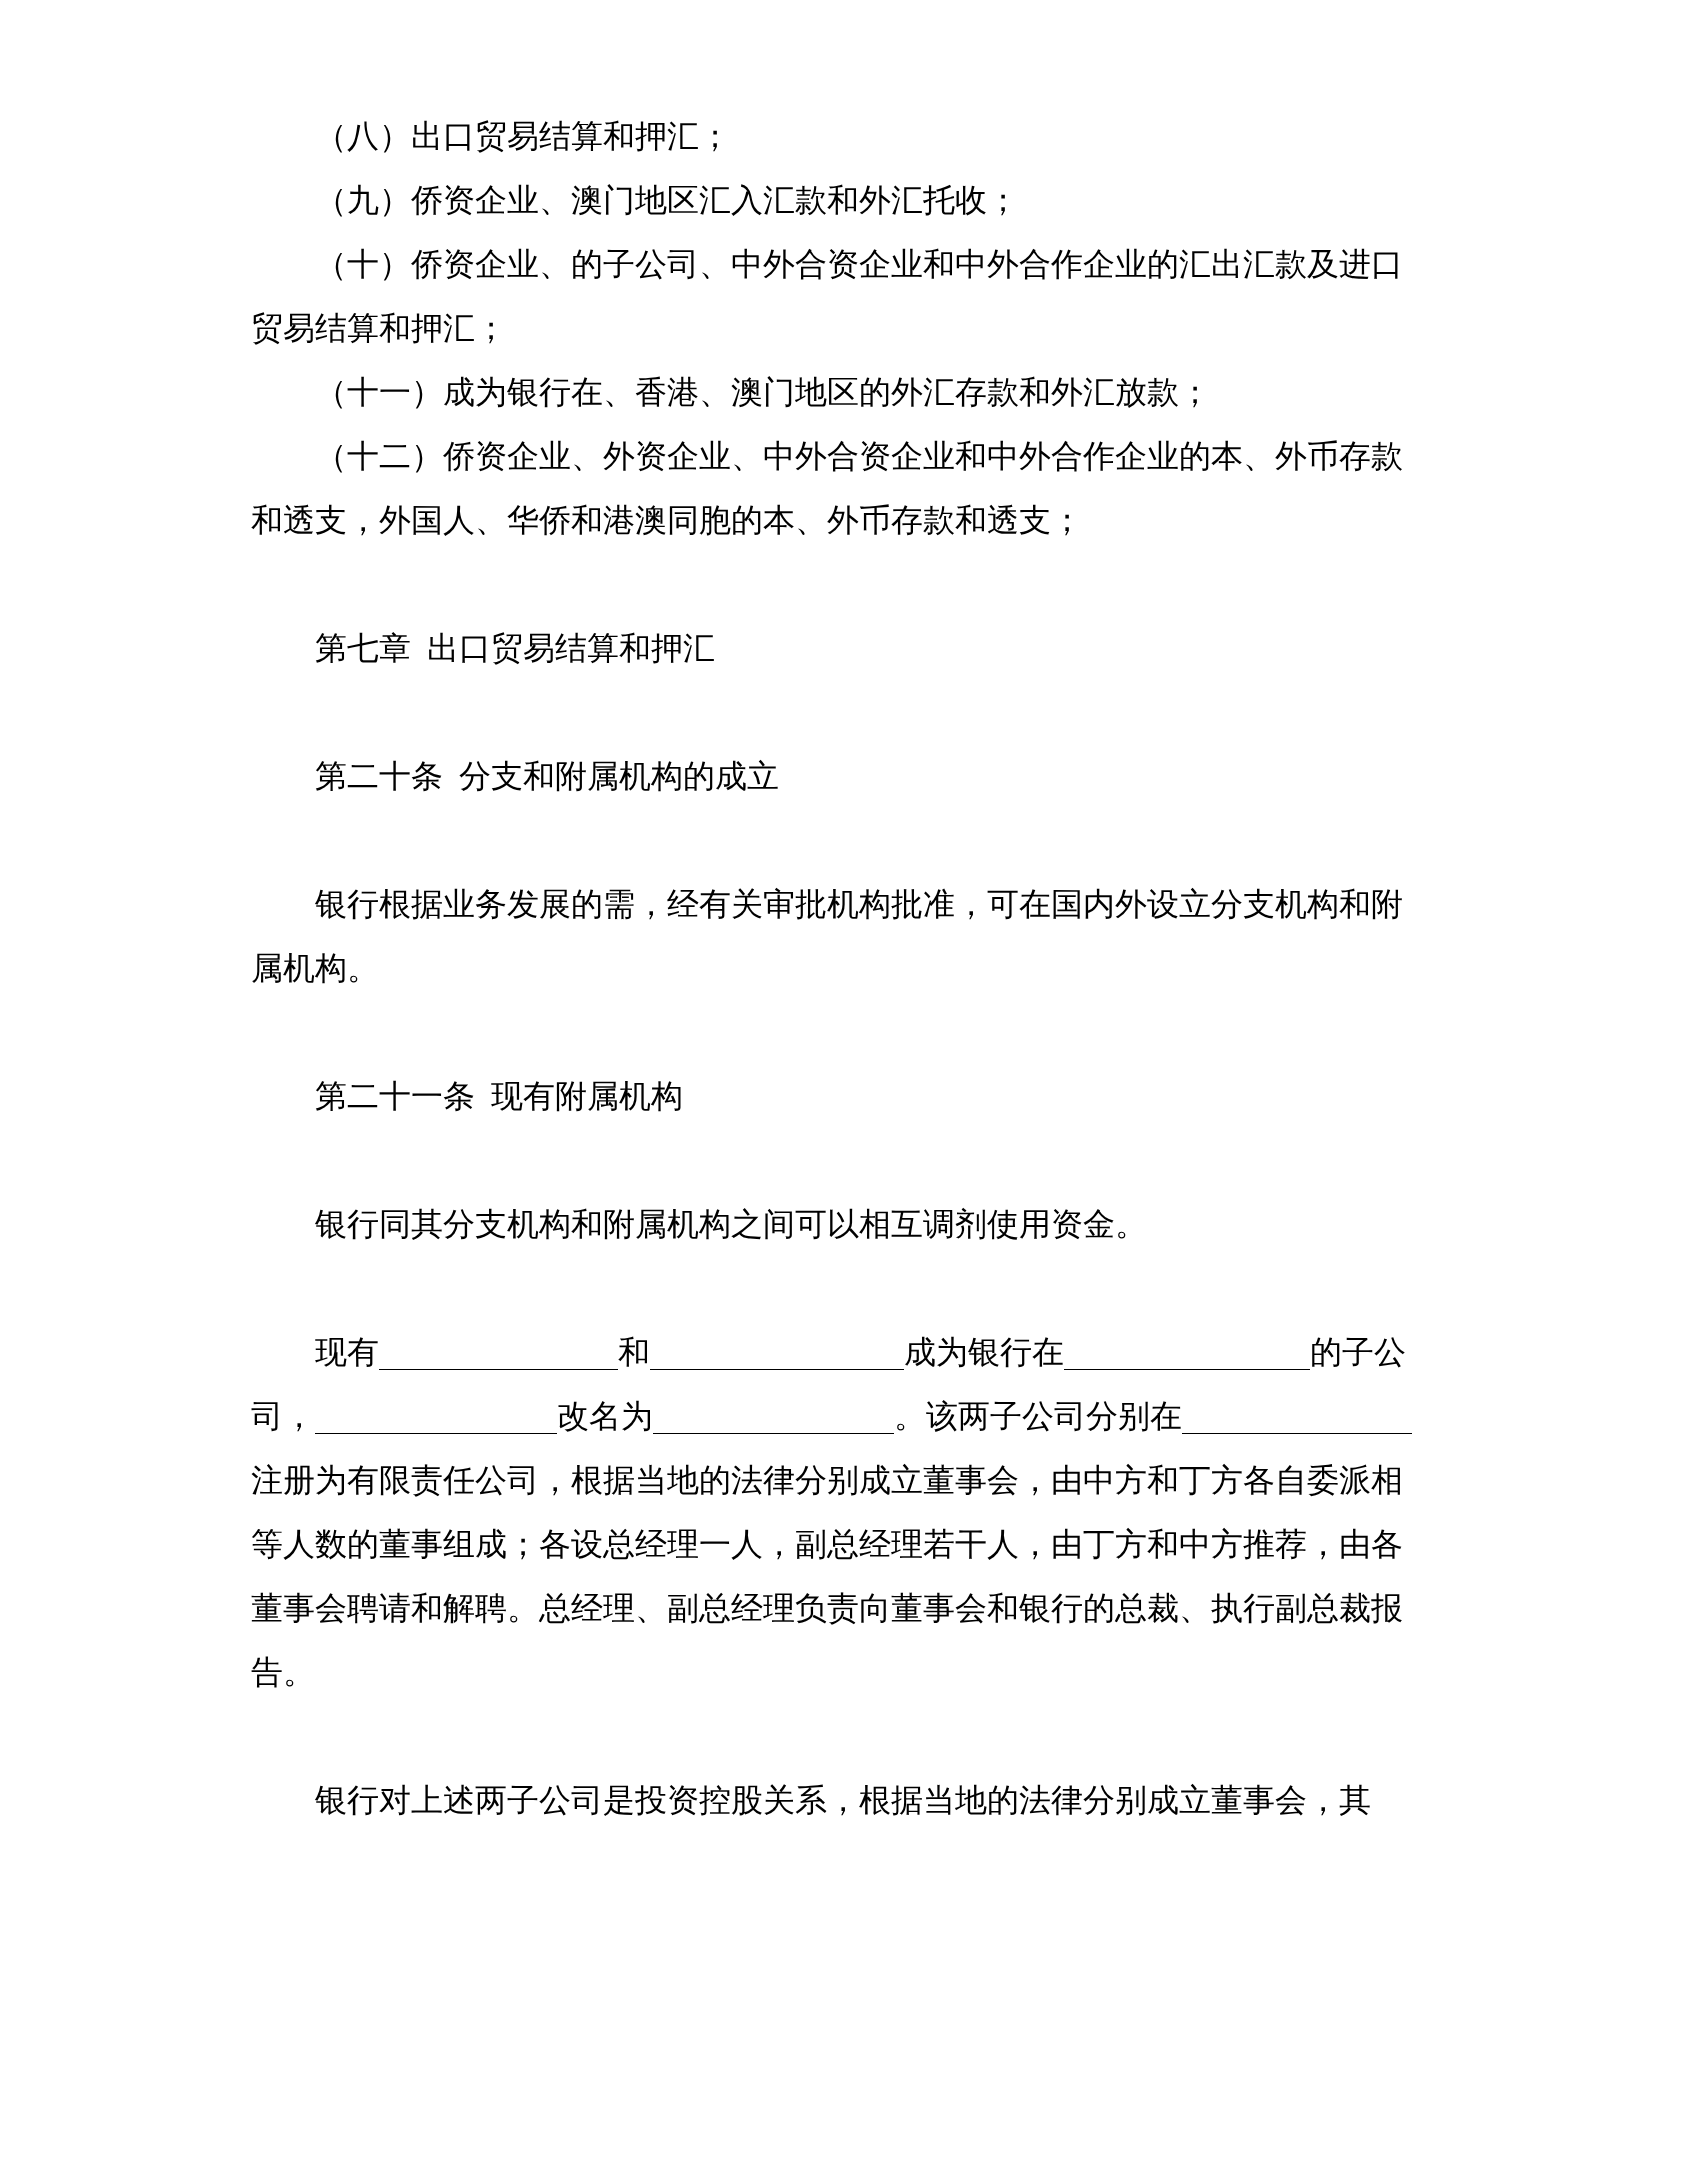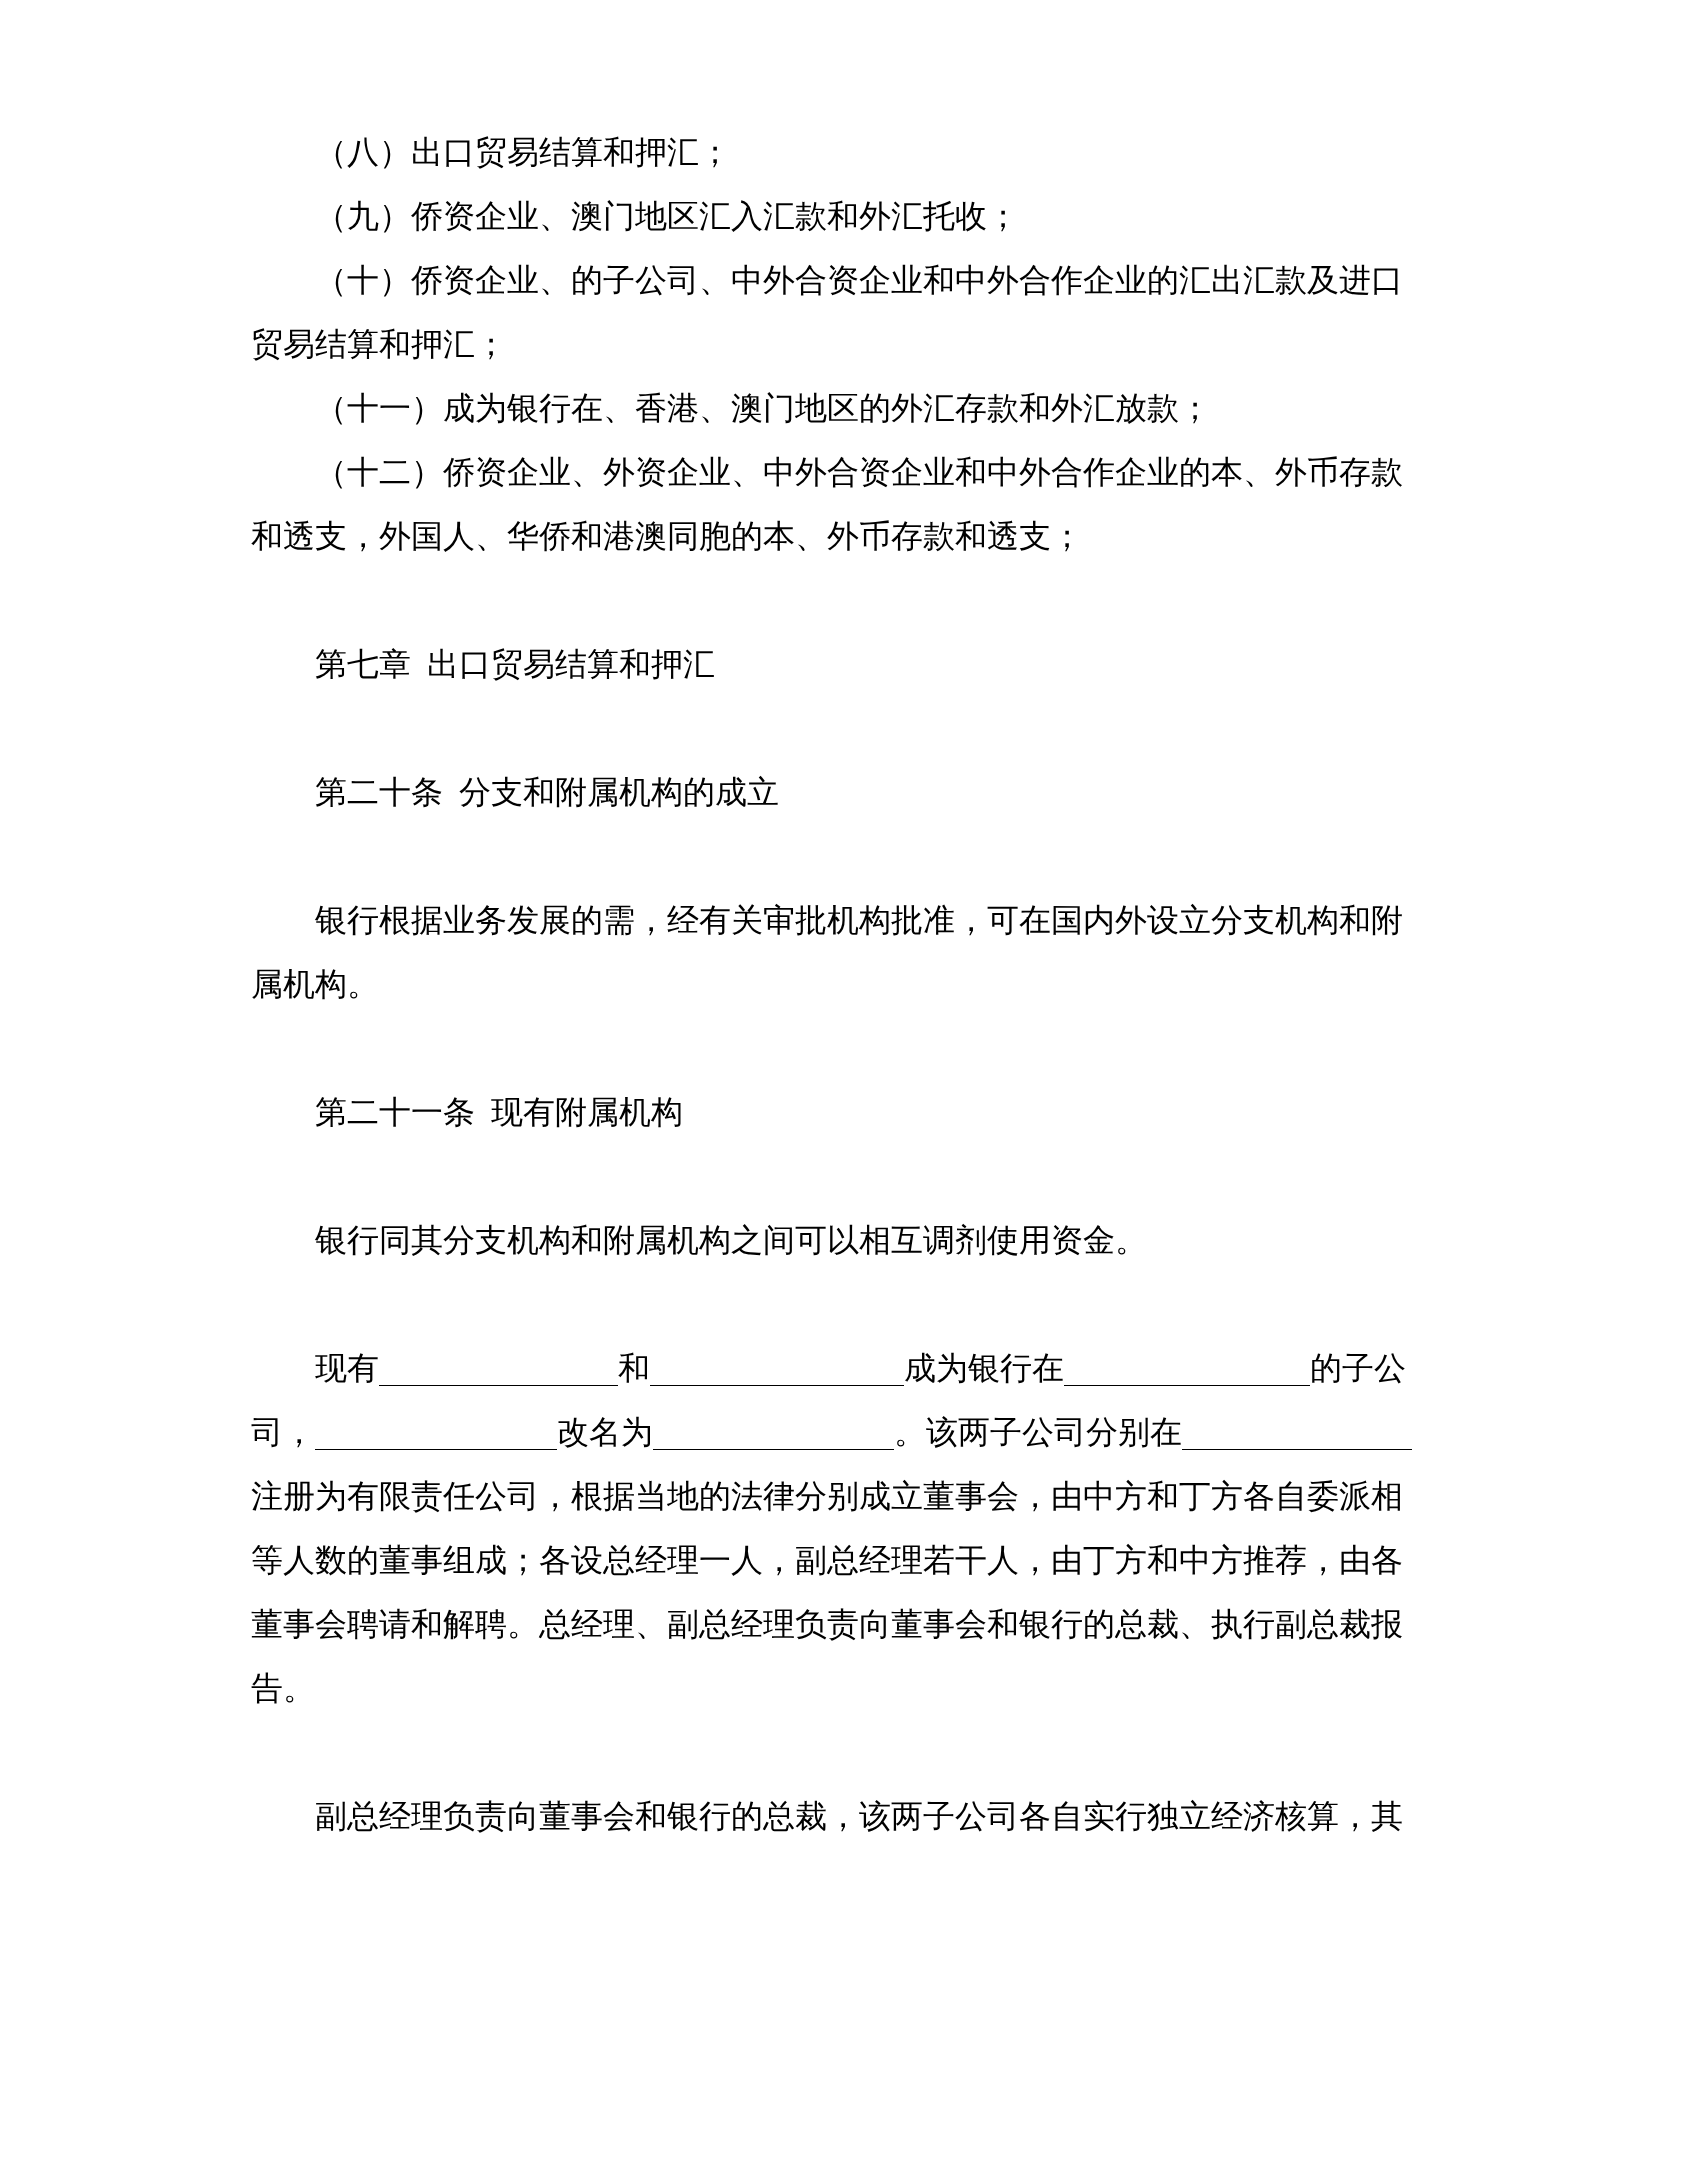--- a/index.html
+++ b/index.html
@@ -12,28 +12,27 @@
     width: 1686px;
     height: 2182px;
     background: #ffffff;
     overflow: hidden;
   }
   .doc-body {
     position: absolute;
     left: 251px;
     top: 0;
     width: 1175px;
-    padding-top: 80px;
+    padding-top: 104px;
     font-family: "Liberation Serif", "DejaVu Serif", serif;
     font-size: 32px;
     line-height: 64px;
     color: #000000;
     text-align: left;
     letter-spacing: 0;
-    margin-top: 40px;
   }
   .para {
     margin: 0;
     text-indent: 2em;
     word-break: normal;
     overflow-wrap: break-word;
   }
   .para.gap {
     margin-top: 64px;
   }
@@ -53,16 +52,16 @@
       <p class="para">（九）侨资企业、澳门地区汇入汇款和外汇托收；</p>
       <p class="para">（十）侨资企业、的子公司、中外合资企业和中外合作企业的汇出汇款及进口贸易结算和押汇；</p>
       <p class="para">（十一）成为银行在、香港、澳门地区的外汇存款和外汇放款；</p>
       <p class="para">（十二）侨资企业、外资企业、中外合资企业和中外合作企业的本、外币存款和透支，外国人、华侨和港澳同胞的本、外币存款和透支；</p>
       <p class="para gap">第七章 出口贸易结算和押汇</p>
       <p class="para gap">第二十条 分支和附属机构的成立</p>
       <p class="para gap">银行根据业务发展的需，经有关审批机构批准，可在国内外设立分支机构和附属机构。</p>
       <p class="para gap">第二十一条 现有附属机构</p>
       <p class="para gap">银行同其分支机构和附属机构之间可以相互调剂使用资金。</p>
       <p class="para gap"><span>现有</span><span class="blank" style="width: 239px;"></span><span>和</span><span class="blank" style="width: 254px;"></span><span>成为银行在</span><span class="blank" style="width: 246px;"></span><span>的子公司，</span><span class="blank" style="width: 242px;"></span><span>改名为</span><span class="blank" style="width: 241px;"></span><span>。该两子公司分别在</span><span class="blank" style="width: 230px;"></span><span>注册为有限责任公司，根据当地的法律分别成立董事会，由中方和丁方各自委派相等人数的董事组成；各设总经理一人，副总经理若干人，由丁方和中方推荐，由各董事会聘请和解聘。总经理、副总经理负责向董事会和银行的总裁、执行副总裁报告。</span></p>
-      <p class="para gap">副总经理负责向董事会和银行的总裁，该两子公司各自实行独立经济核算，其</p>
+      <p class="para gap">银行对上述两子公司是投资控股关系，根据当地的法律分别成立董事会，其</p>
     </div>
 </div>
 
 
 </body></html>

